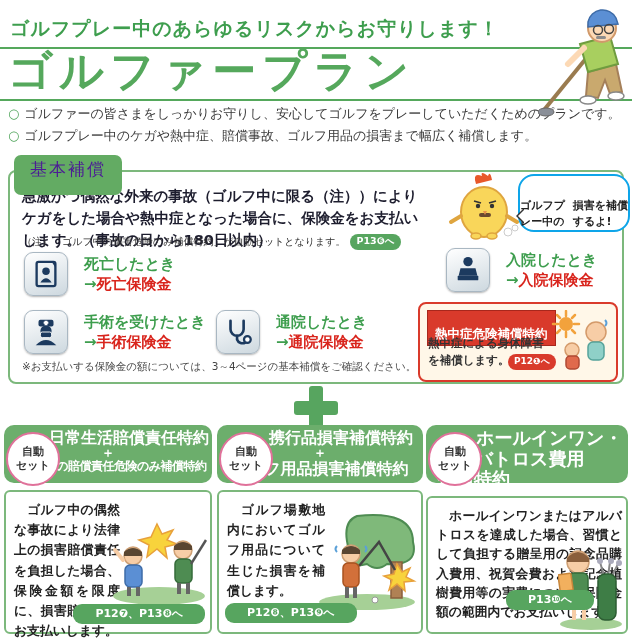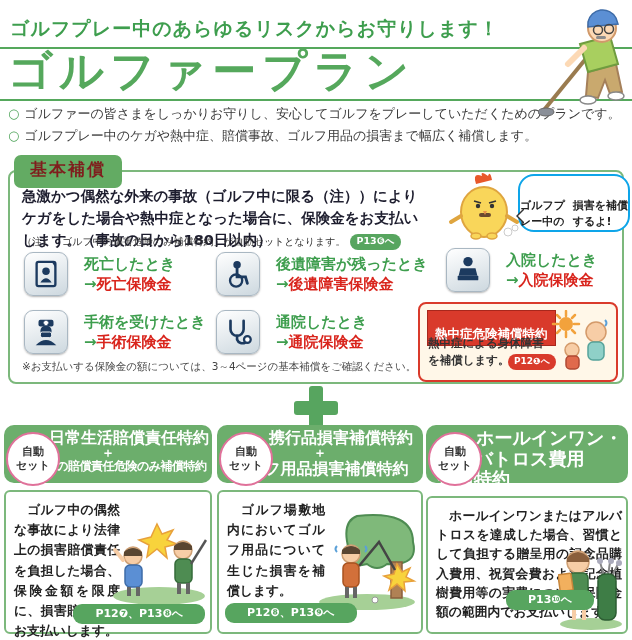--- a/index.html
+++ b/index.html
@@ -11,22 +11,22 @@
   .rule{position:absolute;left:0;width:632px;height:2px;background:#55A85C;}
   .rule1{top:47px}.rule2{top:99px}
   .big-title{position:absolute;left:8px;top:49px;font-size:44px;font-weight:bold;color:#55A85C;letter-spacing:6px;line-height:1;}
   .bullet{position:absolute;left:8px;font-size:13px;color:#3a3a3a;white-space:nowrap;}
   .bullet .mark{color:#4FA45A;font-size:13px;margin-right:5px;}
   .bullet1{top:105px}.bullet2{top:127px}
   .golfer{position:absolute;right:2px;top:6px;width:92px;height:112px;z-index:5;}
 
   
   .basic-box{position:absolute;left:8px;top:170px;width:612px;height:210px;border:2px solid #7CB87C;border-radius:8px;background:#fff;}
-  .basic-tab{position:absolute;left:14px;top:155px;background:#63AB63;color:#7f1d1d;font-size:17px;font-weight:bold;
-             padding:3px 16px 7px;border-radius:7px;letter-spacing:2px;z-index:3;}
+  .basic-tab{position:absolute;left:14px;top:155px;background:#63AB63;color:#4c1d95;font-size:17px;font-weight:normal;
+             padding:3px 16px 14px;border-radius:7px;letter-spacing:2px;z-index:3;}
   .basic-desc{position:absolute;left:12px;top:14px;width:404px;font-size:14.5px;font-weight:bold;color:#1d1d2e;line-height:1.5;}
   .basic-note{position:absolute;left:12px;top:62px;font-size:10px;color:#333;}
   .pbadge{display:inline-block;background:#57A55F;color:#fff;font-weight:bold;font-size:9.5px;
           padding:1px 7px 2px;border-radius:9px;margin-left:4px;vertical-align:1px;}
   .benefit{position:absolute;display:flex;gap:16px;align-items:center;}
   .b1{left:14px;top:80px}.b2{left:206px;top:80px}.b3{left:436px;top:76px}.b4{left:14px;top:138px}.b5{left:206px;top:138px}
   .benefit .tile{width:42px;height:42px;border-radius:9px;background:linear-gradient(160deg,#ffffff,#cdd8df);
                  border:1px solid #a9b7c2;box-shadow:0 1px 2px rgba(0,0,0,.3);display:flex;align-items:center;justify-content:center;flex:0 0 auto;}
   .benefit .lab1{font-size:15px;font-weight:bold;color:#3E9E4E;line-height:1.3;white-space:nowrap;}
   .benefit .lab2{font-size:15px;font-weight:bold;color:#D9251D;line-height:1.3;white-space:nowrap;}
@@ -125,31 +125,20 @@
             <rect x="6" y="3" width="20" height="26" rx="2" fill="none" stroke="#1C3A5F" stroke-width="2.5"></rect>
             <circle cx="16" cy="13" r="4" fill="#1C3A5F"></circle>
             <path d="M10 25 Q16 16 22 25 Z" fill="#1C3A5F"></path>
             <path d="M22 3 L26 3 L26 9 Z" fill="#1C3A5F"></path>
           </svg>
       </span>
       <span class="labs"><span class="lab1">死亡したとき</span><br>
       <span class="lab2"><span class="arrow">→</span><span>死亡保険金</span></span></span>
     </div>
 
-    <div class="benefit b2">
-      <span class="tile">
-        <svg width="30" height="30" viewBox="0 0 32 32">
-            <circle cx="15" cy="6" r="4" fill="#1C3A5F"></circle>
-            <path d="M15 10 L15 19 L24 19 L26 26" fill="none" stroke="#1C3A5F" stroke-width="3" stroke-linecap="round"></path>
-            <circle cx="14" cy="23" r="6.5" fill="none" stroke="#1C3A5F" stroke-width="2.5"></circle>
-          </svg>
-      </span>
-      <span class="labs"><span class="lab1">後遺障害が残ったとき</span><br>
-      <span class="lab2"><span class="arrow">→</span><span>後遺障害保険金</span></span></span>
-    </div>
 
     <div class="benefit b3">
       <span class="tile">
         <svg width="30" height="30" viewBox="0 0 32 32">
             <circle cx="16" cy="7" r="5" fill="#1C3A5F"></circle>
             <path d="M8 14 H24 L26 22 H6 Z" fill="#1C3A5F"></path>
             <rect x="5" y="22" width="22" height="5" rx="1" fill="#1C3A5F"></rect>
           </svg>
       </span>
       <span class="labs"><span class="lab1">入院したとき</span><br>

